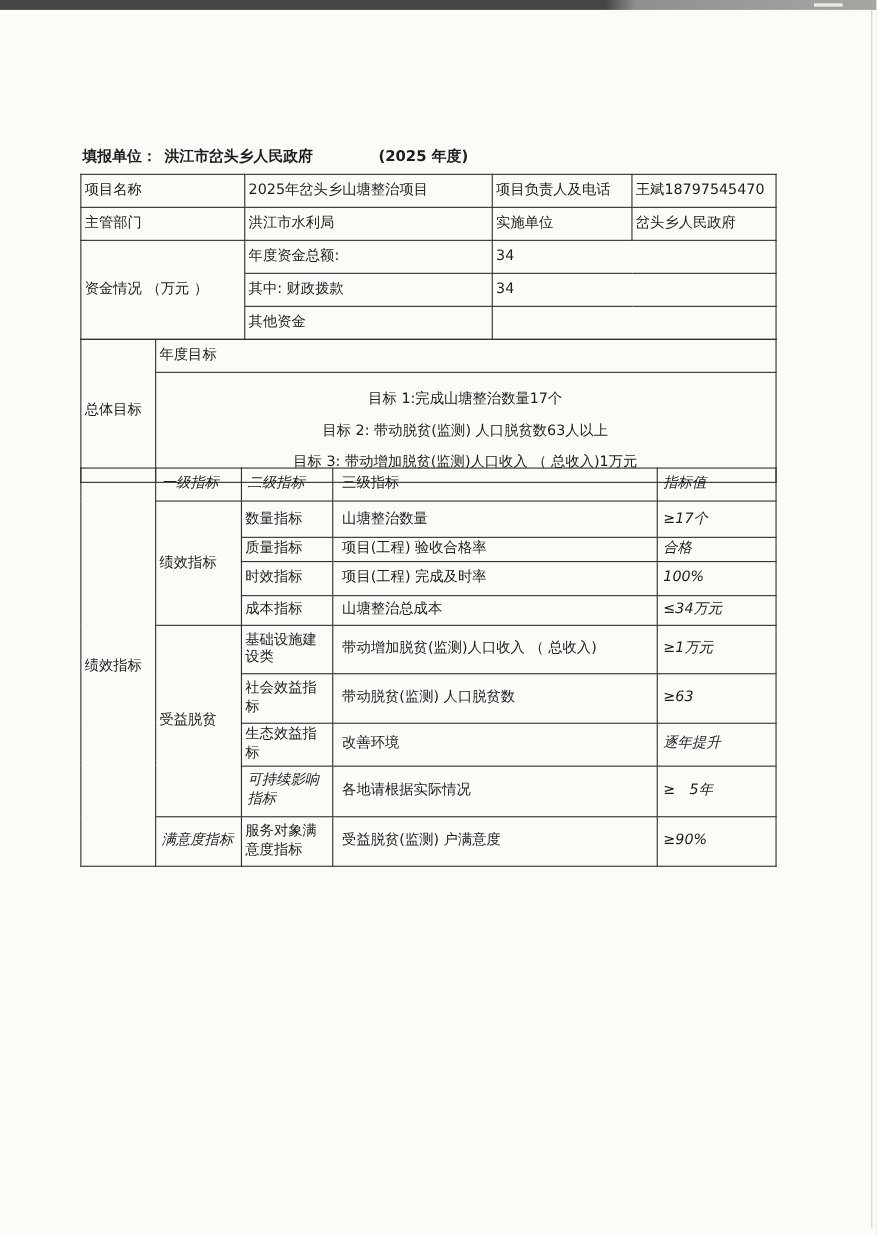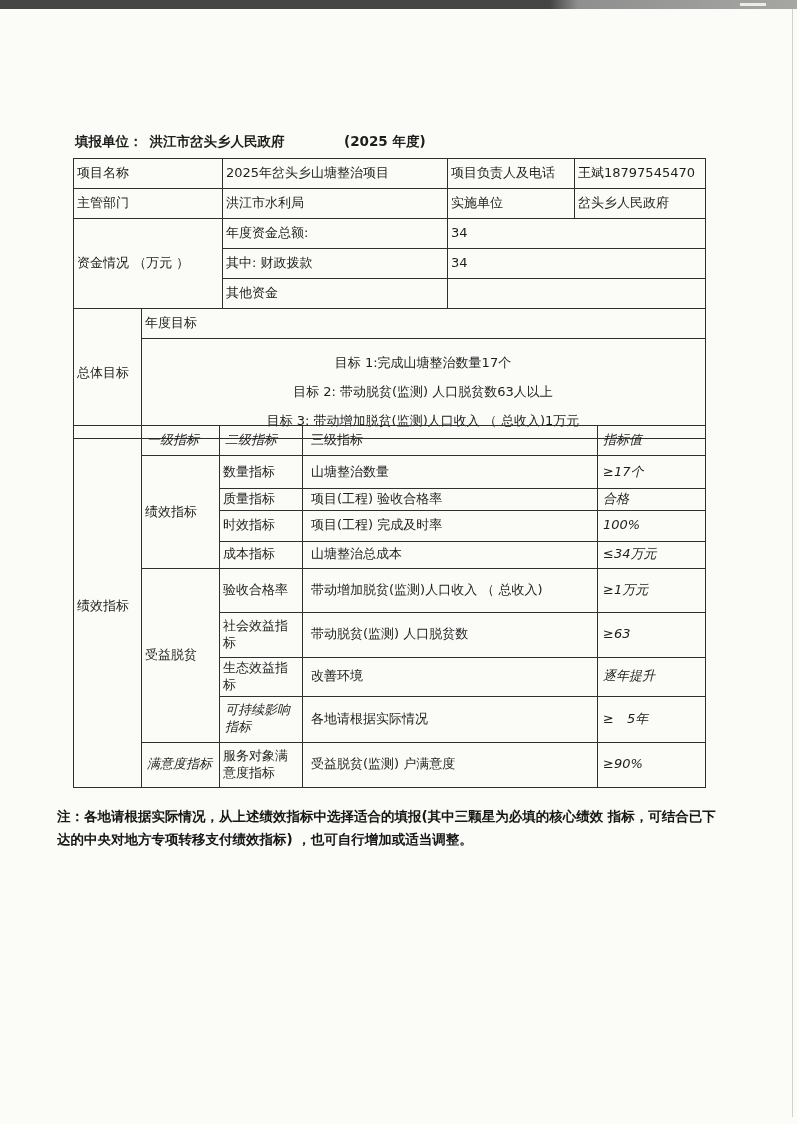--- a/index.html
+++ b/index.html
@@ -148,21 +148,21 @@
       <td class="l">项目(工程) 完成及时率</td>
       <td class="l5">100%</td>
     </tr>
     <tr style="height:27px">
       <td>成本指标</td>
       <td class="l">山塘整治总成本</td>
       <td class="l5">≤34万元</td>
     </tr>
     <tr style="height:44px">
       <td rowspan="4">受益脱贫</td>
-      <td>验收合格率</td>
+      <td>基础设施建设类</td>
       <td class="l">带动增加脱贫(监测)人口收入 （ 总收入)</td>
       <td class="l5">≥1万元</td>
     </tr>
     <tr style="height:45px">
       <td>社会效益指标</td>
       <td class="l">带动脱贫(监测) 人口脱贫数</td>
       <td class="l5">≥63</td>
     </tr>
     <tr style="height:37px">
       <td>生态效益指标</td>
@@ -176,14 +176,13 @@
     </tr>
     <tr style="height:45px">
       <td class="l5">满意度指标</td>
       <td>服务对象满意度指标</td>
       <td class="l">受益脱贫(监测) 户满意度</td>
       <td class="l5">≥90%</td>
     </tr>
   </tbody>
     </table>
 
-  <p class="footnote">注：各地请根据实际情况，从上述绩效指标中选择适合的填报(其中三颗星为必填的核心绩效 指标，可结合已下达的中央对地方专项转移支付绩效指标) ，也可自行增加或适当调整。</p>
 </div>
 
 </body></html>

